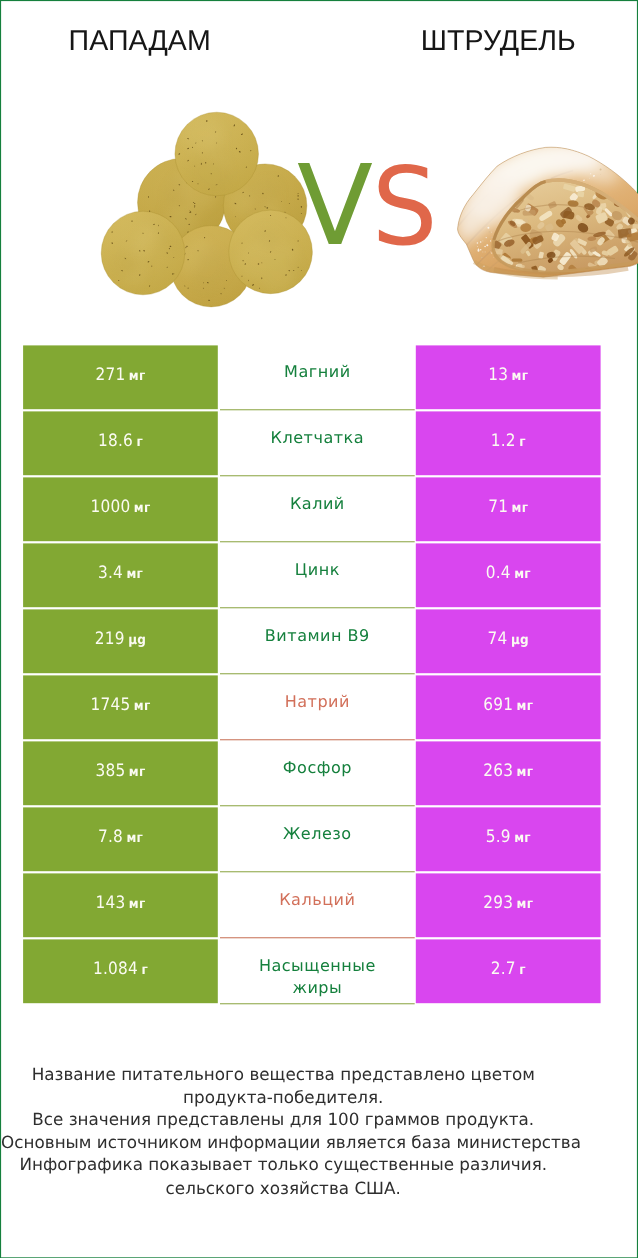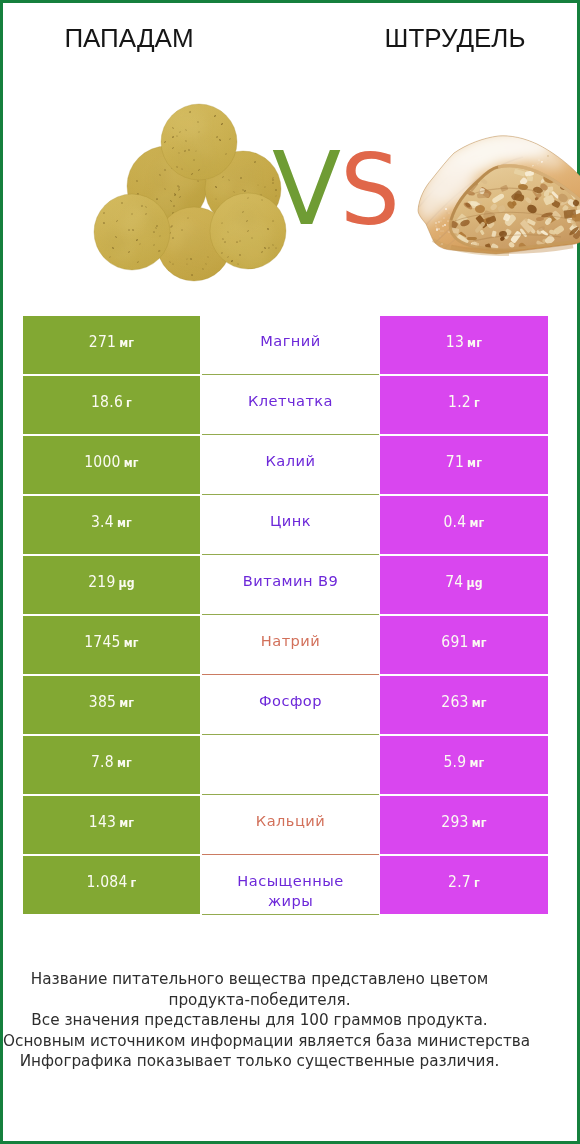--- a/index.html
+++ b/index.html
@@ -1,19 +1,19 @@
 <!DOCTYPE html>
 <html><head>
 <meta charset="utf-8">
 <style>
   html,body{margin:0;padding:0;}
   body{width:580px;height:1144px;background:#ffffff;
        font-family:"Liberation Sans",sans-serif;overflow:hidden;}
   .page{position:relative;width:580px;height:1144px;box-sizing:border-box;
-        border:3px solid #15803d;background:#fff;}
+        border:1px solid #15803d;background:#fff;}
 
   
   .titles{position:absolute;top:19px;left:0;width:580px;height:32px;}
   .title{position:absolute;top:0;height:32px;line-height:32px;text-align:center;
          font-family:"Liberation Sans",sans-serif;
          font-size:26px;font-weight:400;color:#161616;white-space:nowrap;}
   .title.left{left:0;width:252px;}
   .title.right{left:326px;width:252px;}
 
   
@@ -37,21 +37,21 @@
   .cell.r{left:357px;width:168px;background:#d946ef;color:#fbfbf2;}
   .cell.l .num,.cell.r .num{font-family:"DejaVu Sans Condensed","DejaVu Sans",sans-serif;
         font-size:15.5px;font-weight:normal;letter-spacing:0.25px;}
   .unit{font-family:"DejaVu Sans Condensed","DejaVu Sans",sans-serif;font-size:12.2px;font-weight:bold;
         margin-left:3px;letter-spacing:0.2px;}
   .cell.m{left:179px;width:177px;background:#fff;
         font-family:"DejaVu Sans",sans-serif;
         font-size:14.6px;font-weight:400;letter-spacing:0.45px;
         line-height:20px;white-space:normal;padding-top:15px;padding-left:14px;padding-right:14px;}
   .row .sep{position:absolute;left:179px;top:58px;width:177px;height:1px;}
-  .mid-green{color:#6d28d9;}
+  .mid-green{color:#15803d;}
   .mid-orange{color:#d2705a;}
   .sep-green{background:#93ab4f;}
   .sep-orange{background:#cb7b62;}
 
   
   .footer{position:absolute;left:0;top:966px;width:513px;text-align:center;
           font-family:"DejaVu Sans",sans-serif;
           font-size:15.25px;font-weight:400;color:#2e2e2e;line-height:20.6px;}
   .footer div{white-space:nowrap;}
 </style>
@@ -904,20 +904,23 @@
           <span class="num">263</span>
           <span class="unit">мг</span>
         </div>
     <div class="sep sep-green"></div>
   </div>
   <div class="row">
     <div class="cell l">
           <span class="num">7.8</span>
           <span class="unit">мг</span>
         </div>
+    <div class="cell m mid-green">
+          <span>Железо</span>
+        </div>
     <div class="cell r">
           <span class="num">5.9</span>
           <span class="unit">мг</span>
         </div>
     <div class="sep sep-green"></div>
   </div>
   <div class="row">
     <div class="cell l">
           <span class="num">143</span>
           <span class="unit">мг</span>
@@ -946,15 +949,16 @@
     <div class="sep sep-green"></div>
   </div>
  </div>
 
  <div class="footer">
   <div>Название питательного вещества представлено цветом</div>
   <div>продукта-победителя.</div>
   <div>Все значения представлены для 100 граммов продукта.</div>
   <div>Основным источником информации является база министерства</div>
   <div>Инфографика показывает только существенные различия.</div>
+  <div>сельского хозяйства США.</div>
  </div>
 
 </div>
 
 </body></html>

